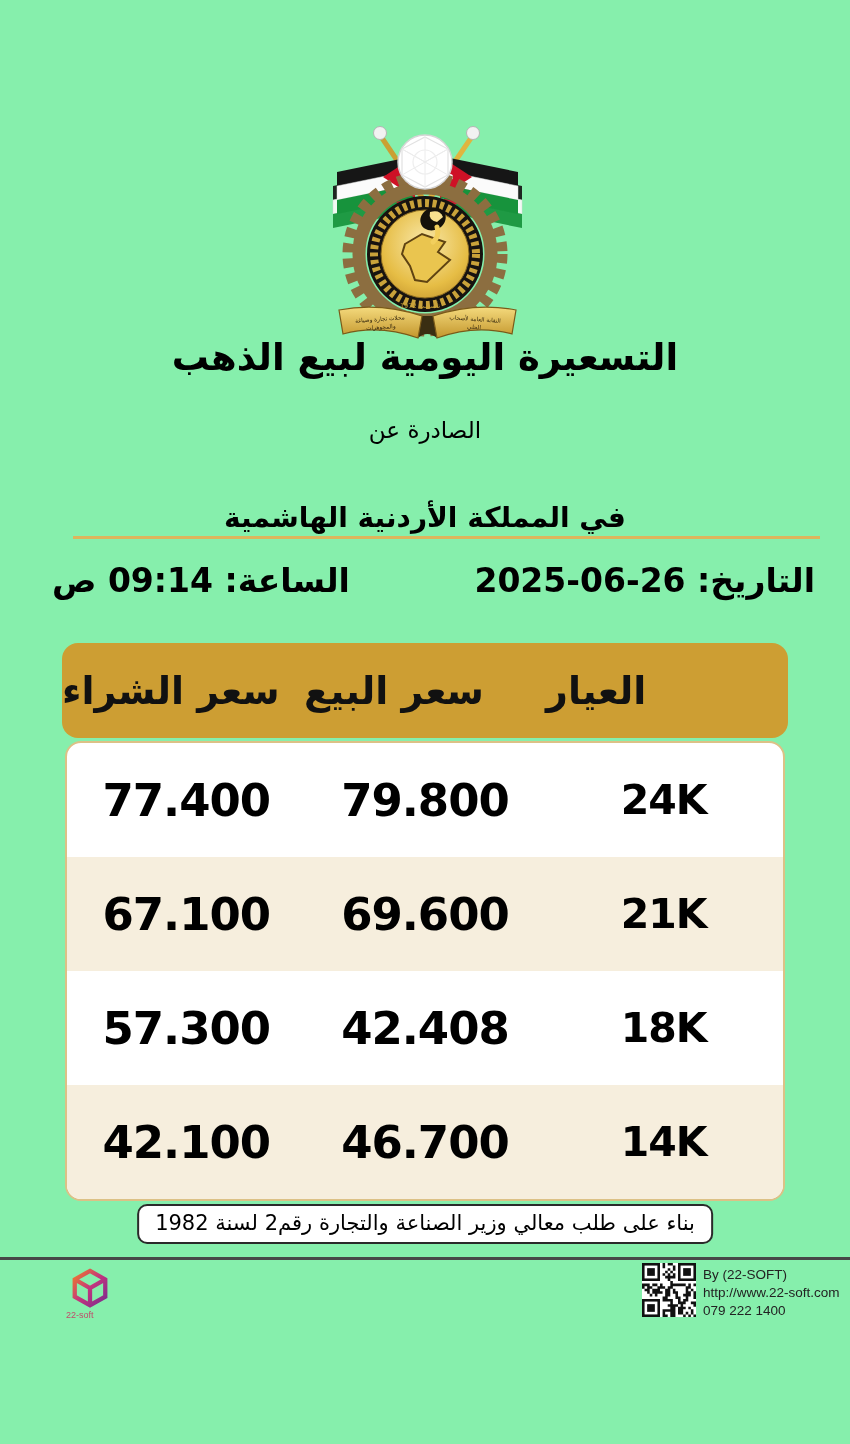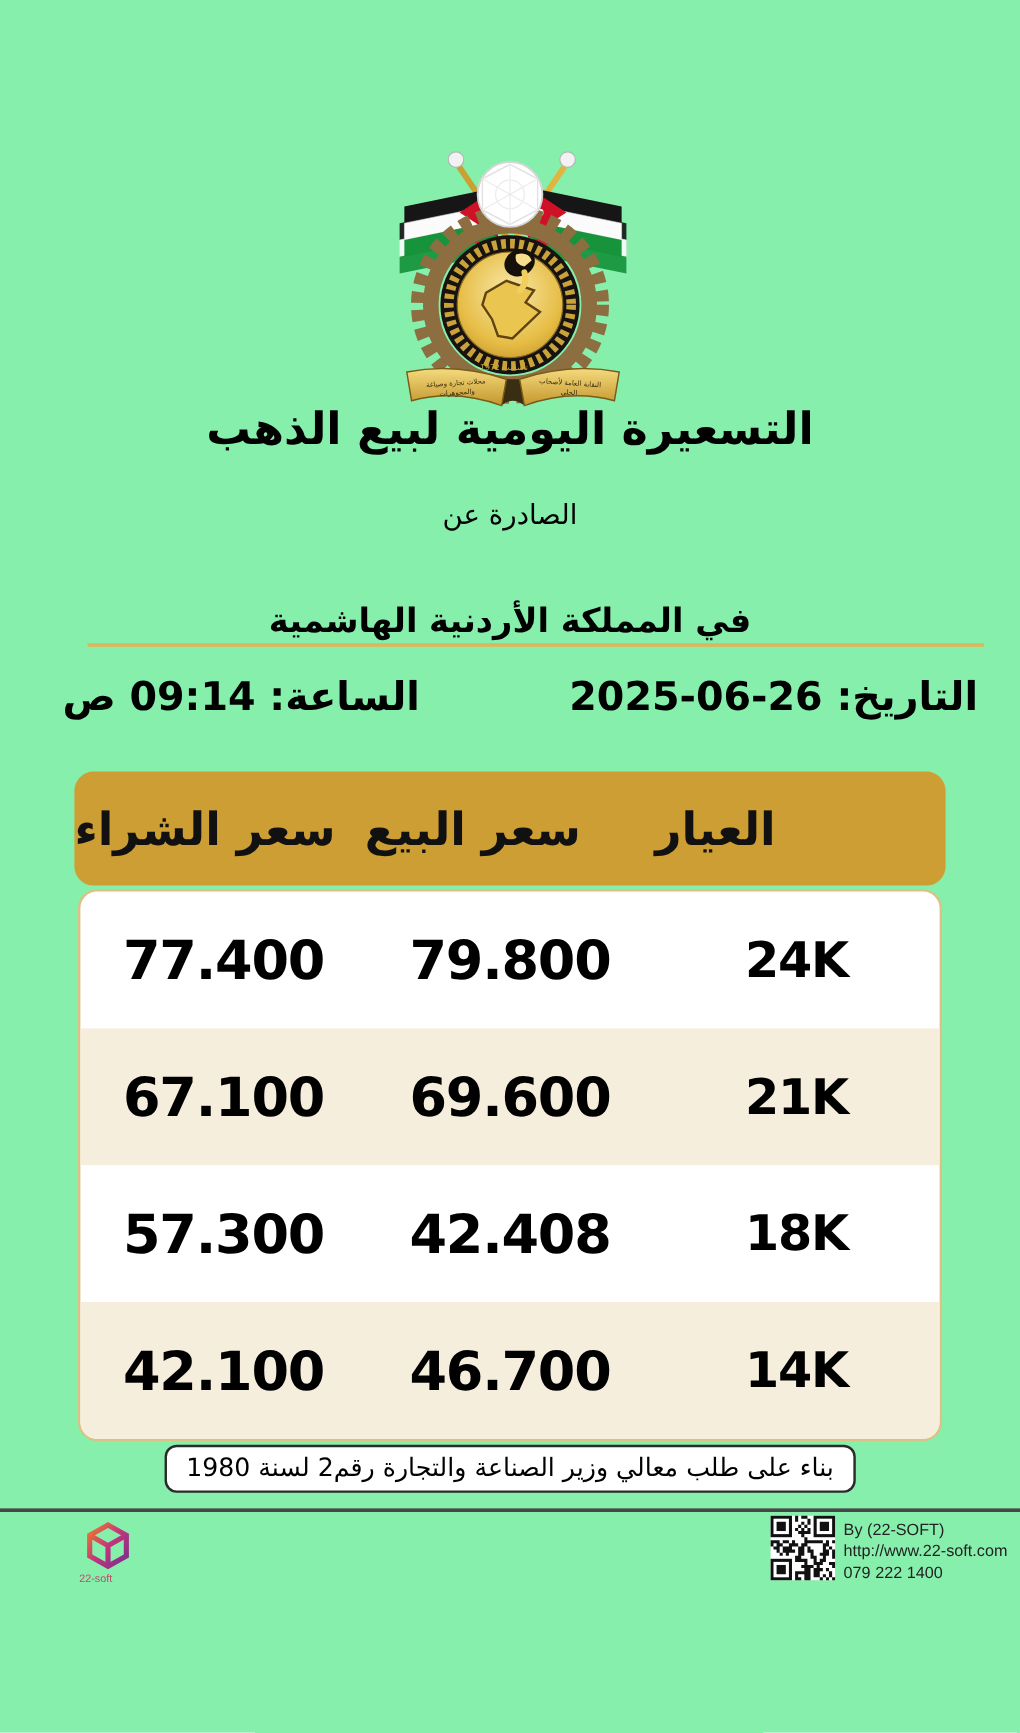--- a/index.html
+++ b/index.html
@@ -171,21 +171,21 @@
       <div class="cell num">42.408</div>
       <div class="cell num">57.300</div>
     </div>
     <div class="trow alt">
       <div class="cell karat">14K</div>
       <div class="cell num">46.700</div>
       <div class="cell num">42.100</div>
     </div>
   </div>
 
-  <div class="note">بناء على طلب معالي وزير الصناعة والتجارة رقم2 لسنة 1980</div>
+  <div class="note">بناء على طلب معالي وزير الصناعة والتجارة رقم2 لسنة 1982</div>
 
   <hr class="footer-line">
 
   <div class="soft-logo">
     <svg viewBox="0 0 40 44">
       <defs>
         <linearGradient id="cubeg" x1="0" y1="0" x2="1" y2="1">
           <stop offset="0%" stop-color="#f07c2a"></stop>
           <stop offset="50%" stop-color="#c2347e"></stop>
           <stop offset="100%" stop-color="#7a2d8f"></stop>

